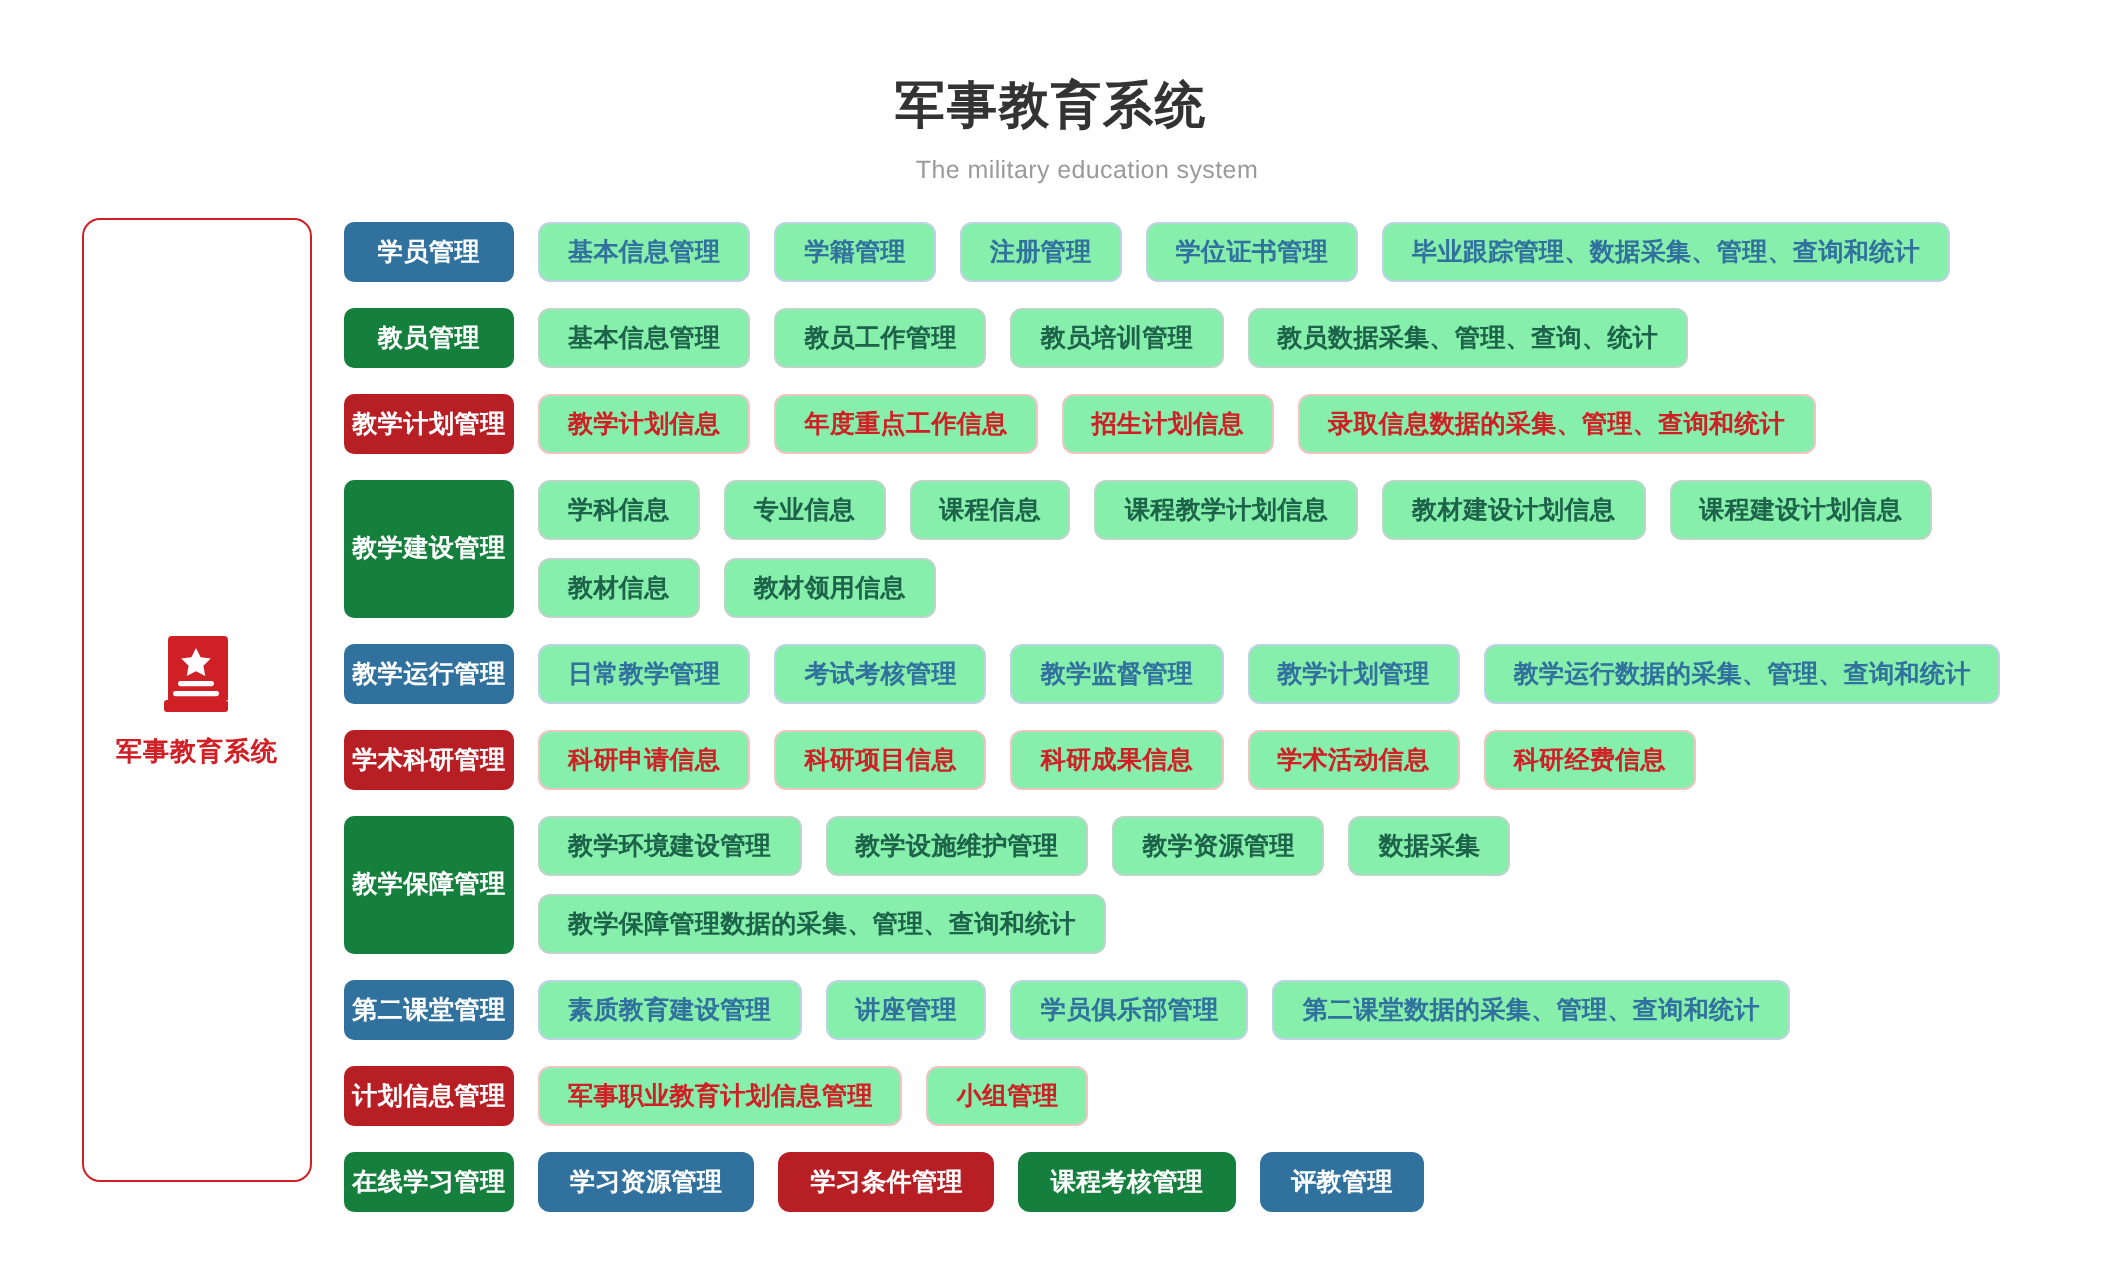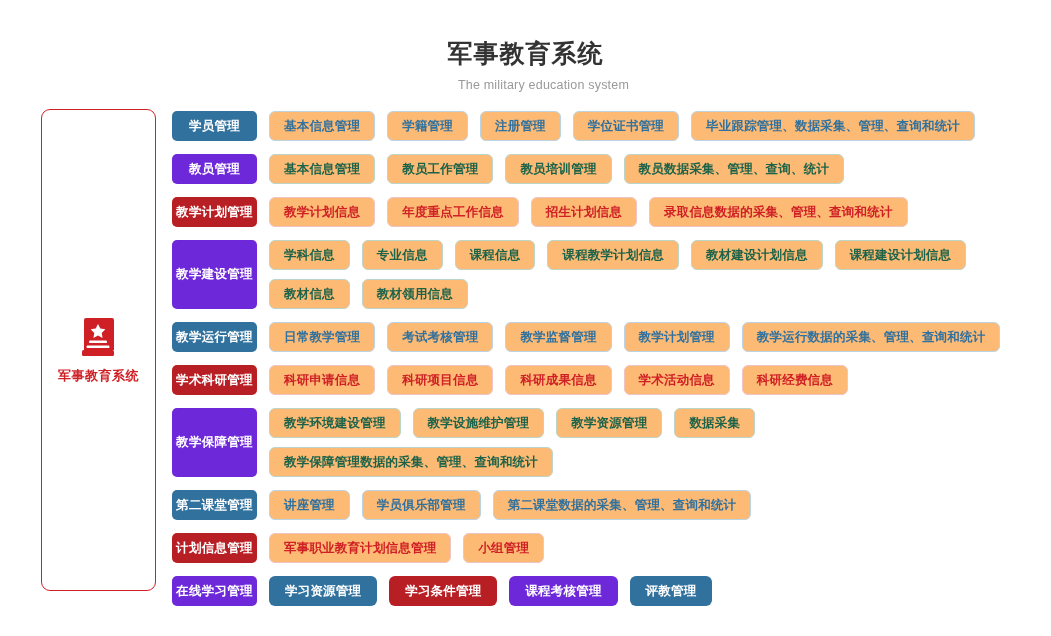--- a/index.html
+++ b/index.html
@@ -107,38 +107,38 @@
     display: flex;
     flex-wrap: wrap;
     align-content: flex-start;
     gap: 9px 12px;
   }
   .chip {
     height: 30px;
     box-sizing: border-box;
     padding: 0 14px;
     border-radius: 6px;
-    background: #fdba74;
+    background: #86efac;
     display: flex;
     align-items: center;
     justify-content: center;
     font-size: 12.5px;
     font-weight: bold;
     white-space: nowrap;
     letter-spacing: .2px;
   }
   .chip.solid {
     border: none;
     color: #ffffff;
     padding: 4px 16px;
   }
 
   
   .t-blue  { background: #31719e; }
-  .t-green { background: #6d28d9; }
+  .t-green { background: #15803d; }
   .t-red   { background: #b81f25; }
 
   .chip.o-blue  { border: 1px solid #bcd3e4; color: #31719e; }
   .chip.o-green { border: 1px solid #bcd5c9; color: #1d6349; }
   .chip.o-red   { border: 1px solid #f0c3c5; color: #cf2026; }
 </style>
 </head>
 <body>
 
 <div class="header">
@@ -229,20 +229,21 @@
           <div class="chip o-green">教学环境建设管理</div>
           <div class="chip o-green">教学设施维护管理</div>
           <div class="chip o-green">教学资源管理</div>
           <div class="chip o-green">数据采集</div>
           <div class="chip o-green">教学保障管理数据的采集、管理、查询和统计</div>
         </div>
       </div>
       <div class="row">
         <div class="row-label t-blue">第二课堂管理</div>
         <div class="row-items">
+          <div class="chip o-blue">素质教育建设管理</div>
           <div class="chip o-blue">讲座管理</div>
           <div class="chip o-blue">学员俱乐部管理</div>
           <div class="chip o-blue">第二课堂数据的采集、管理、查询和统计</div>
         </div>
       </div>
       <div class="row">
         <div class="row-label t-red">计划信息管理</div>
         <div class="row-items">
           <div class="chip o-red">军事职业教育计划信息管理</div>
           <div class="chip o-red">小组管理</div>

